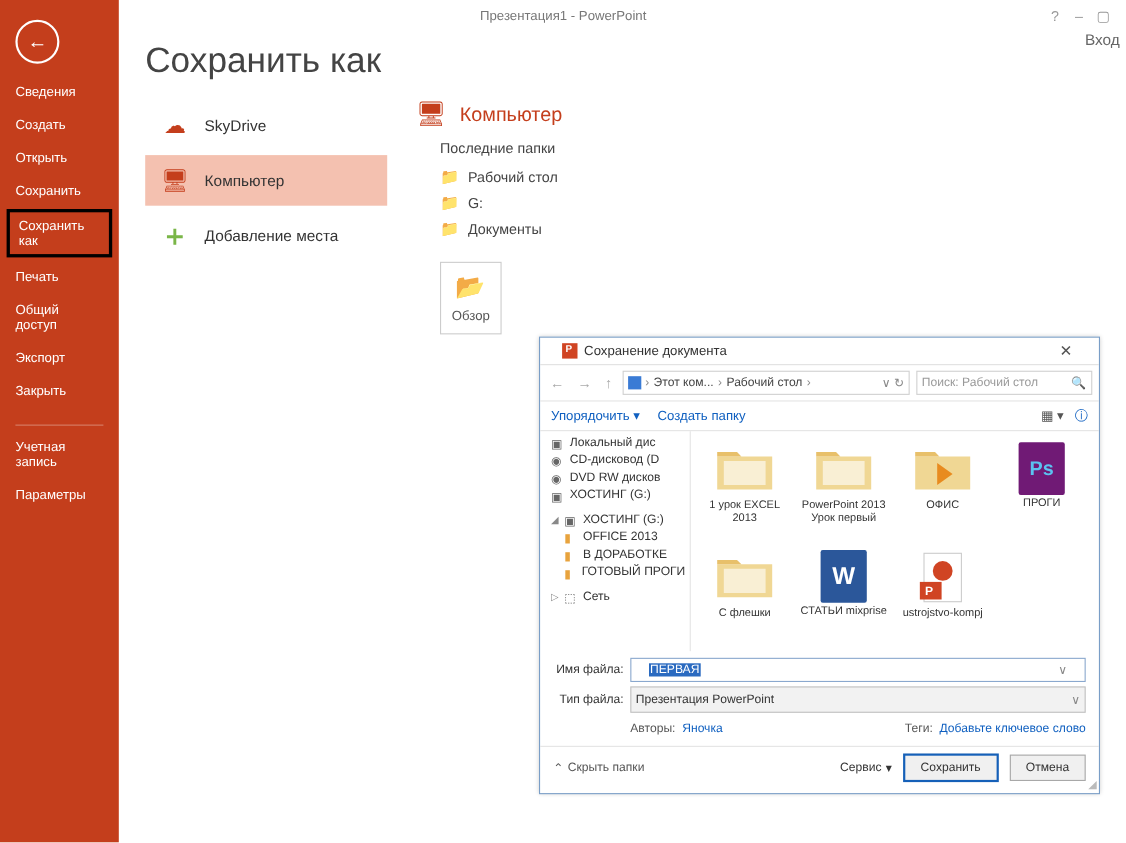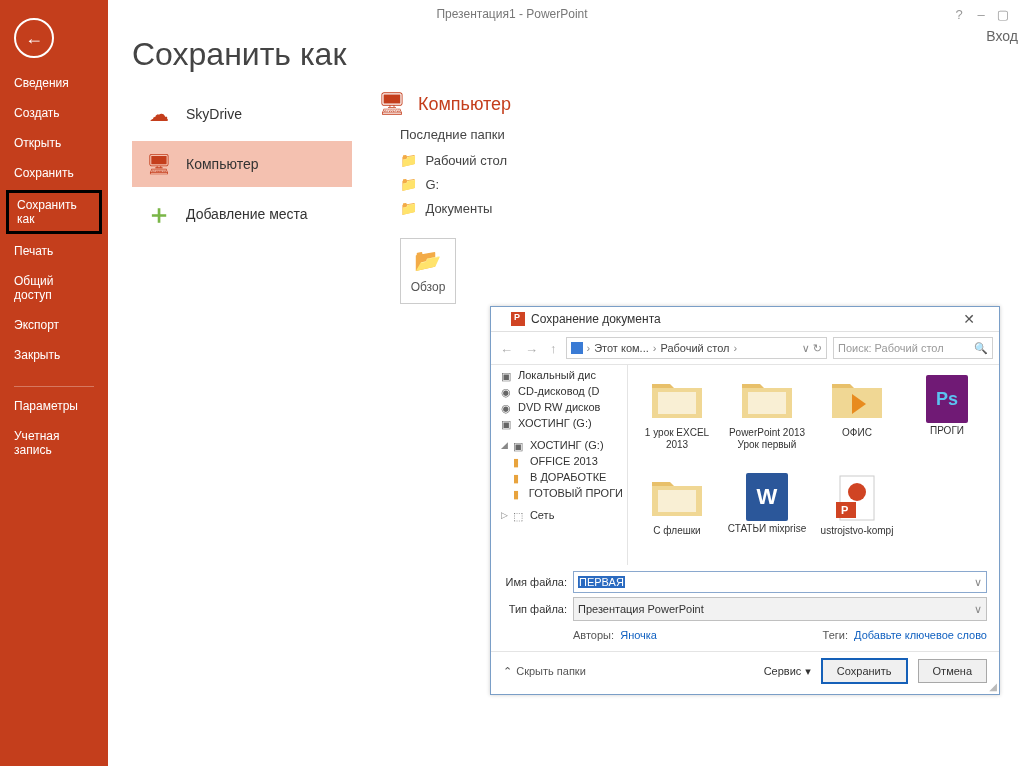--- a/index.html
+++ b/index.html
@@ -58,21 +58,21 @@
   .file .fname{font-size:10px;text-align:center;color:#333;line-height:1.2;padding:2px 2px 0 2px}
   .ficon.folder{color:#e8c06a}
   .ficon.word{background:#2b579a;color:#fff;width:42px;height:48px;font-size:22px;font-weight:bold;border-radius:2px}
   .ficon.ppt{color:#d04423}
   .ficon.ps{background:#701a75;color:#5bc2f0;width:42px;height:48px;font-size:18px;font-weight:bold;border-radius:2px}
   .ficon.ofis{position:relative}
 
   .dlg-fields{padding:6px 12px 2px 12px}
   .field-row{display:flex;align-items:center;gap:6px;margin-bottom:4px}
   .field-label{width:64px;text-align:right;font-size:11px;color:#333}
-  .field-input{flex:1;height:18px;border:1px solid #8aa8ce;padding:1px 4px;font-size:11px}
+  .field-input{flex:1;height:18px;border:1px solid #8aa8ce;padding:1px 16px;font-size:11px}
   .field-select{flex:1;height:20px;border:1px solid #c0c0c0;background:#f2f2f2;padding:1px 4px;font-size:11px;display:flex;align-items:center;justify-content:space-between}
   .meta-row{display:flex;gap:40px;padding:4px 0 8px 70px;font-size:11px;color:#555}
   .meta-row .link{color:#1060c0;cursor:pointer}
   .dlg-footer{display:flex;align-items:center;padding:6px 12px 10px 12px;gap:10px;border-top:1px solid #e4e4e4;position:relative}
   .dlg-footer .hide{display:flex;align-items:center;gap:4px;font-size:11px;color:#555}
   .dlg-footer .spacer{flex:1}
   .btn{height:22px;padding:0 14px;border:1px solid #a8a8a8;background:#f0f0f0;font-size:11px;cursor:pointer;display:flex;align-items:center}
   .btn.primary{border:2px solid #1560b8}
   .svc{font-size:11px;color:#333;display:flex;align-items:center;gap:4px}
   .arrow-annot{position:absolute;left:802px;top:666px;font-size:26px;transform:rotate(40deg);pointer-events:none}
@@ -100,22 +100,22 @@
     <div class="side-item">Создать</div>
     <div class="side-item">Открыть</div>
     <div class="side-item">Сохранить</div>
     <div class="side-item selected">Сохранить как</div>
     <div class="side-item">Печать</div>
     <div class="side-item">Общий доступ</div>
     <div class="side-item">Экспорт</div>
     <div class="side-item">Закрыть</div>
     <div class="side-sep"></div>
     <div style="border-top:1px solid rgba(255,255,255,.3);margin:4px 14px"></div>
+    <div class="side-item">Учетная запись</div>
     <div class="side-item">Параметры</div>
-    <div class="side-item">Учетная запись</div>
   </div>
 
   <div class="main">
     <div class="page-title">Сохранить как</div>
     <div class="cols">
       <div class="places">
         <div class="place">
           <span class="place-icon">☁</span>
           <span class="place-label">SkyDrive</span>
         </div>
@@ -173,20 +173,28 @@
       <span class="nav-sep">›</span>
       <span>Рабочий стол</span>
       <span class="nav-sep">›</span>
       <span style="margin-left:auto;color:#888">∨ ↻</span>
     </div>
     <div class="nav-search">
       <span>Поиск: Рабочий стол</span>
       <span>🔍</span>
     </div>
   </div>
+  <div class="dlg-toolbar">
+    <span><span>Упорядочить</span> ▾</span>
+    <span>Создать папку</span>
+    <span class="right">
+      <span>▦ ▾</span>
+      <span style="color:#1060c0">ⓘ</span>
+    </span>
+  </div>
   <div class="dlg-body">
     <div class="tree">
       <div class="tree-item">
           <span class="tree-ico drive">▣</span>
           <span>Локальный дис</span>
         </div>
       <div class="tree-item">
           <span class="tree-ico drive">◉</span>
           <span>CD-дисковод (D</span>
         </div>

